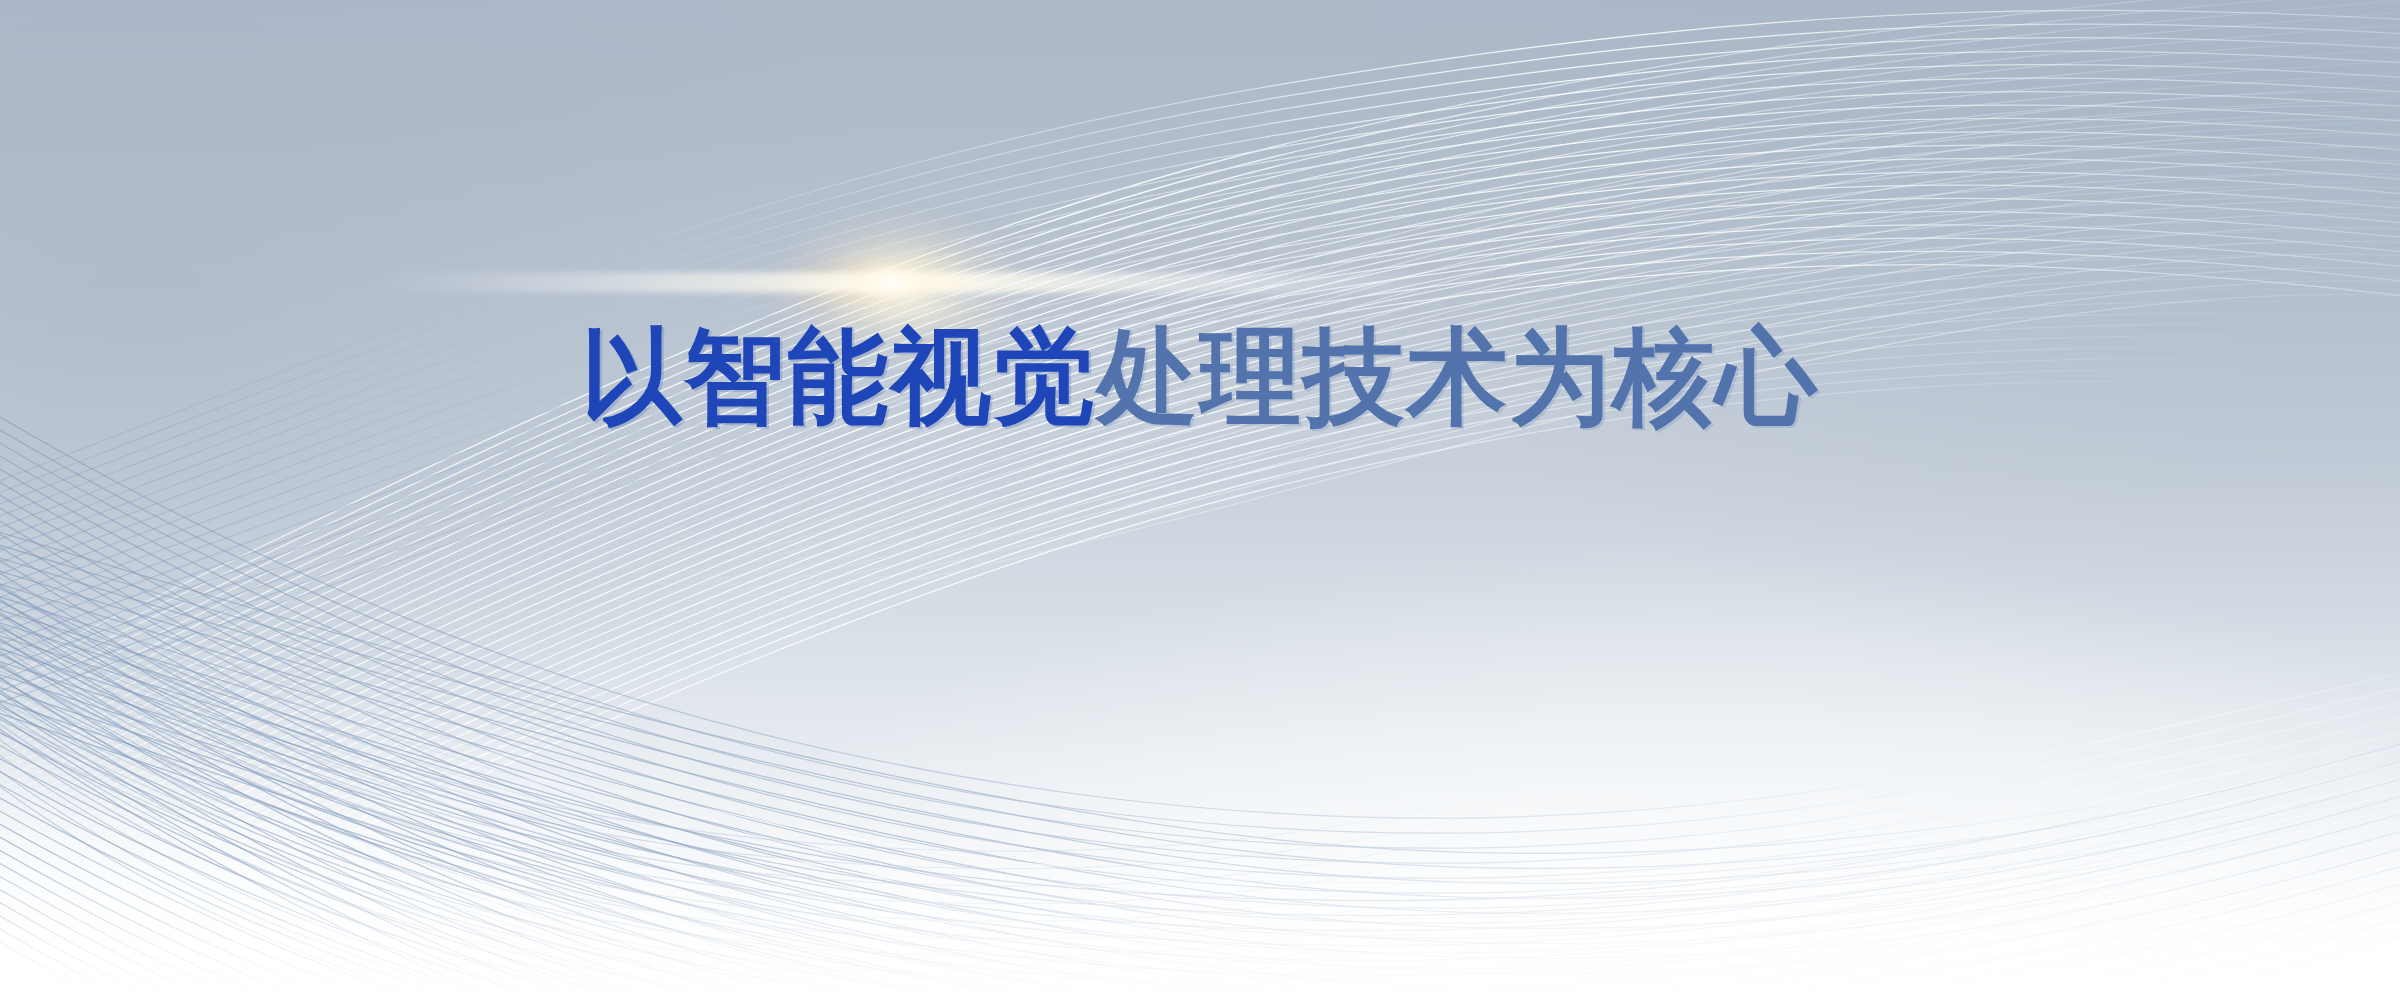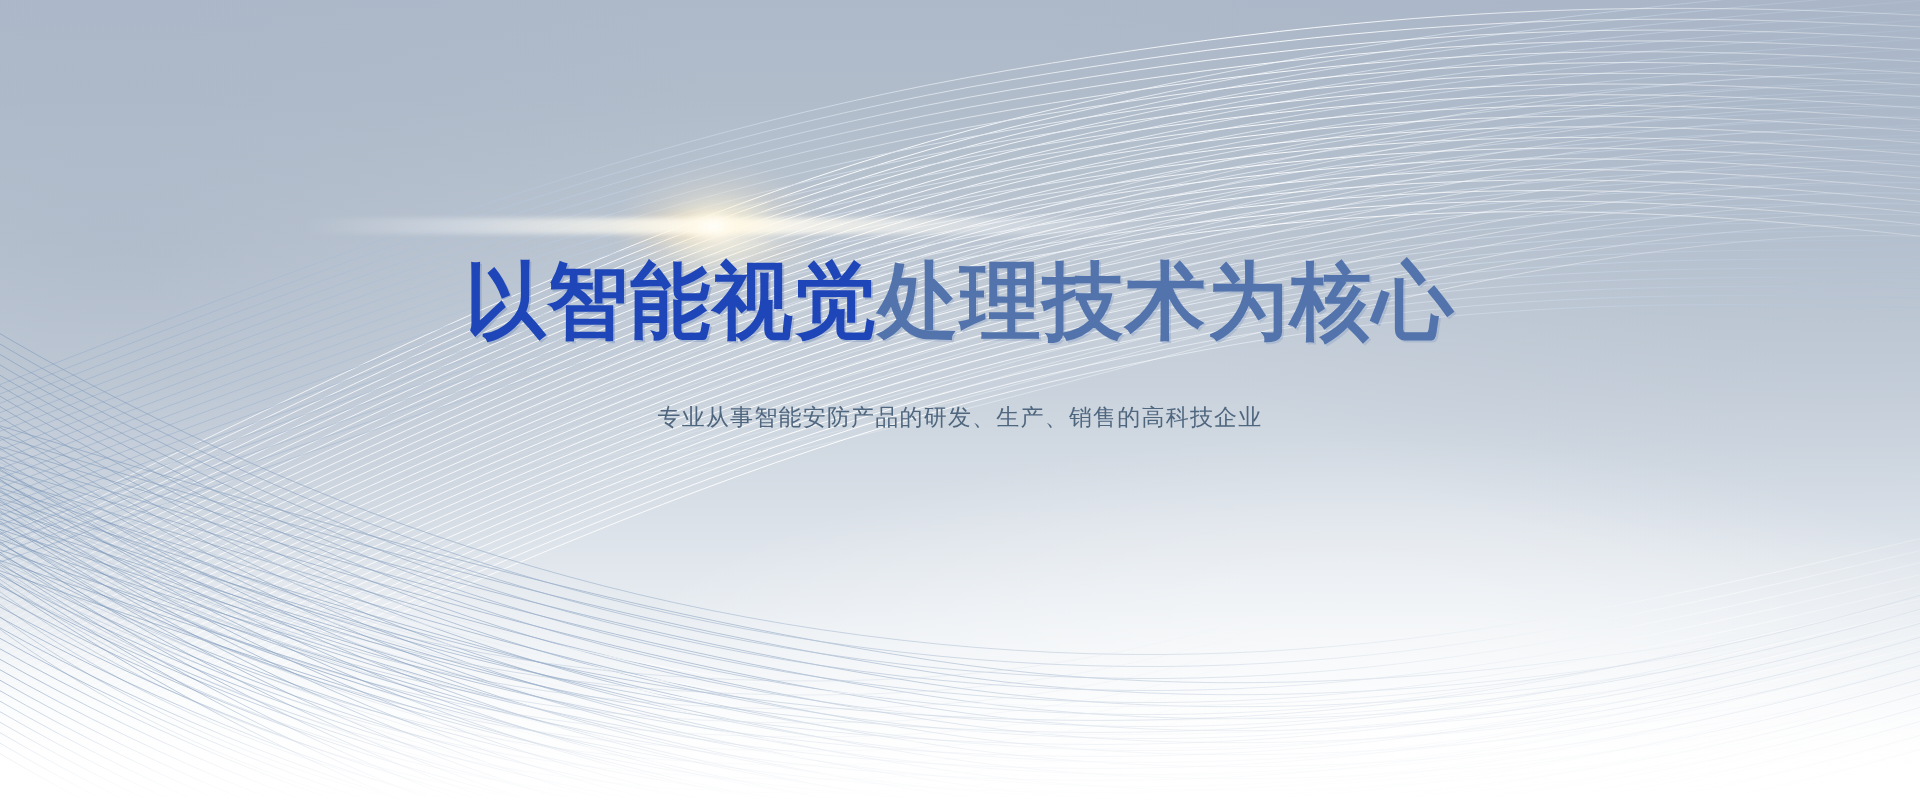--- a/index.html
+++ b/index.html
@@ -446,17 +446,16 @@
   <div class="flare-core"></div>
 
   <div class="bottom-fade"></div>
 
   <div class="content">
 
     <h1 class="headline">
       <span class="seg-a">以智能视觉</span><span class="seg-b">处理技术为核心</span>
     </h1>
 
-    <p class="subtitle">专业从事智能安防产品的研发、生产、销售的高科技企业</p>
 
 
   </div>
 </div>
 
 </body></html>

